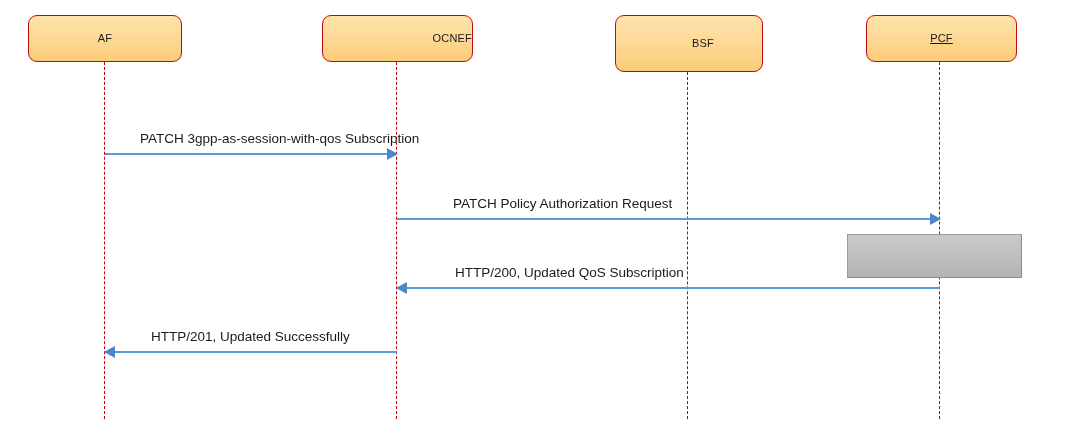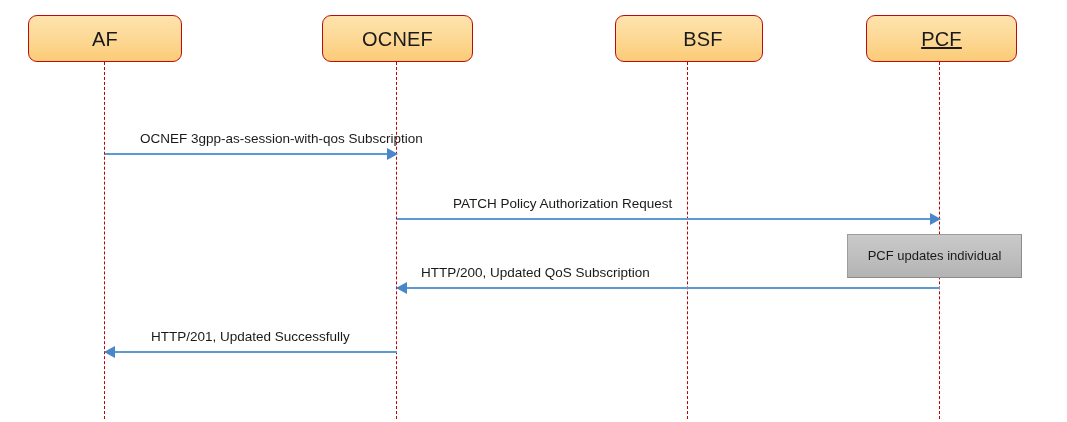--- a/index.html
+++ b/index.html
@@ -25,21 +25,21 @@
   .participant {
     position: absolute;
     box-sizing: border-box;
     border: 1.5px solid #BE0B0B;
     border-radius: 9px;
     background: linear-gradient(to bottom, #FEE3AC 0%, #FDDA98 45%, #FBCB77 100%);
     display: flex;
     align-items: center;
     justify-content: center;
     color: #1a1a1a;
-    font-size: 20px;
+    font-size: 11px;
     letter-spacing: 0.2px;
     box-shadow: 0 0 0 0 rgba(0,0,0,0);
   }
   .participant-label {
     line-height: 1;
     user-select: none;
   }
 
   
   .lifeline {
@@ -116,55 +116,54 @@
       <div class="lifeline" style="left: 104px; top: 62px; height: 357px; border-left-color: rgb(192, 0, 0);"></div>
       <div class="lifeline" style="left: 396px; top: 62px; height: 357px; border-left-color: rgb(192, 0, 0);"></div>
       <div class="lifeline" style="left: 687px; top: 62px; height: 357px; border-left-color: rgb(192, 0, 0);"></div>
       <div class="lifeline" style="left: 939px; top: 62px; height: 357px; border-left-color: rgb(192, 0, 0);"></div>
     </div>
 
   <div id="participants">
       <div class="participant" style="left: 28px; top: 15px; width: 154px; height: 47px;">
         <span class="participant-label">AF</span>
       </div>
-      <div class="participant" style="left: 322px; top: 15px; width: 151px; height: 47px;">
+      <div class="participant" style="left: 322px; top: 15px; width: 151px; height: 47px; justify-content: flex-end;">
         <span class="participant-label">OCNEF</span>
       </div>
-      <div class="participant" style="left: 615px; top: 15px; width: 148px; height: 47px; padding-left: 28px;">
+      <div class="participant" style="left: 615px; top: 15px; width: 148px; height: 57px; padding-left: 28px;">
         <span class="participant-label">BSF</span>
       </div>
       <div class="participant" style="left: 866px; top: 15px; width: 151px; height: 47px; text-decoration: underline;">
         <span class="participant-label">PCF</span>
       </div>
     </div>
 
   <div id="messages">
       <div class="message" style="left: 105px; top: 153px; width: 292px;">
         <div class="msg-line" style="width: 292px; border-top-color: rgb(91, 155, 213);"></div>
         <div class="msg-head right"></div>
-        <div class="msg-label" style="left: 35px;">OCNEF 3gpp-as-session-with-qos Subscription</div>
+        <div class="msg-label" style="left: 35px;">PATCH 3gpp-as-session-with-qos Subscription</div>
       </div>
       <div class="message" style="left: 397px; top: 218px; width: 543px;">
         <div class="msg-line" style="width: 543px; border-top-color: rgb(91, 155, 213);"></div>
         <div class="msg-head right"></div>
         <div class="msg-label" style="left: 56px;">PATCH Policy Authorization Request</div>
       </div>
       <div class="message" style="left: 397px; top: 287px; width: 543px;">
         <div class="msg-line" style="width: 543px; border-top-color: rgb(91, 155, 213);"></div>
         <div class="msg-head left"></div>
-        <div class="msg-label" style="left: 24px; margin-top: 7px;">HTTP/200, Updated QoS Subscription</div>
+        <div class="msg-label" style="left: 58px; margin-top: 7px;">HTTP/200, Updated QoS Subscription</div>
       </div>
       <div class="message" style="left: 105px; top: 351px; width: 292px;">
         <div class="msg-line" style="width: 292px; border-top-color: rgb(91, 155, 213);"></div>
         <div class="msg-head left"></div>
         <div class="msg-label" style="left: 46px;">HTTP/201, Updated Successfully</div>
       </div>
     </div>
 
   <div id="notes">
       <div class="note" style="left: 847px; top: 234px; width: 175px; height: 44px;">
         <div>
-          <div class="note-text">PCF updates individual</div>
         </div>
       </div>
     </div>
 
 </div>
 
 </body></html>

